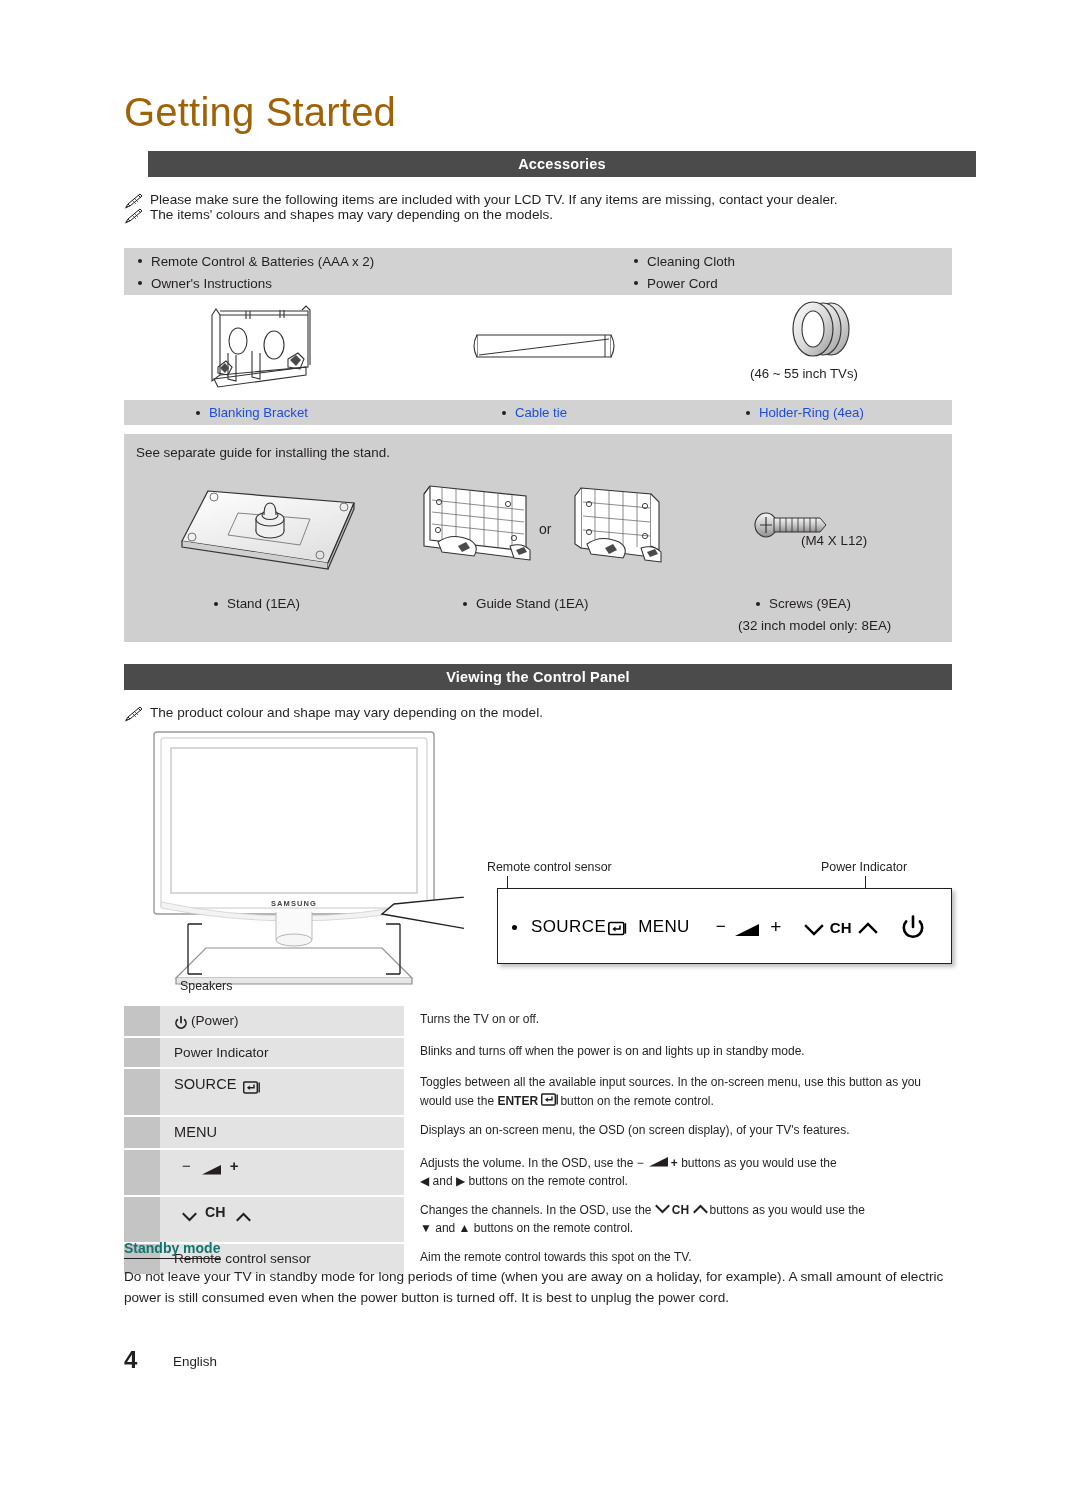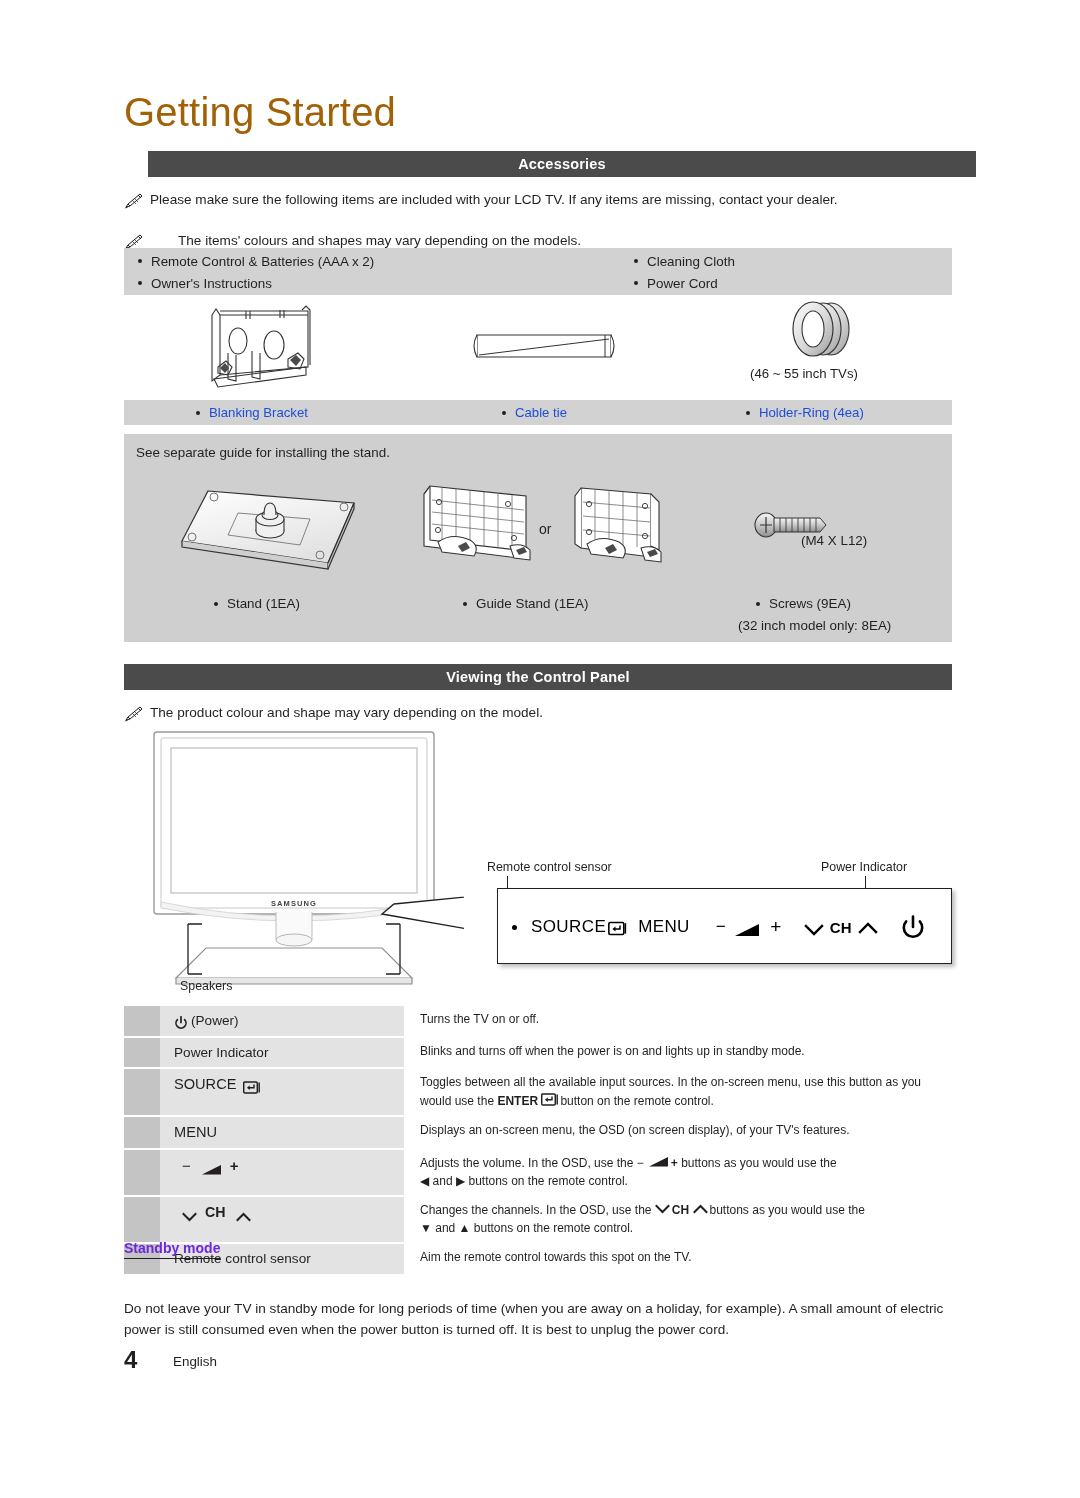--- a/index.html
+++ b/index.html
@@ -55,21 +55,21 @@
     line-height: 1.2;
   }
   .note .pencil {
     width: 20px; height: 16px;
     margin-right: 6px;
     flex: 0 0 auto;
     position: relative;
     top: 1px;
   }
   #note1 { top: 192px; }
-  #note2 { top: 233px; gap: 28px; }
+  #note2 { top: 207px; }
   #note3 { top: 705px; }
 
   
   .gray-band {
     position: absolute;
     left: 124px;
     width: 828px;
     background: #d2d2d2;
   }
   #acc-list-band { top: 248px; height: 47px; }
@@ -228,28 +228,28 @@
   }
   .g-vol {
     display:inline-block; width:19px; height:11px;
     position:relative; top:1px;
   }
   .g-chev { display:inline-block; width:13px;height:9px; position:relative; top:0px;}
 
   
   #standby-title {
     position:absolute; left:124px; top:1240px;
-    font-size: 14px; font-weight:bold; color:#6d28d9;
+    font-size: 14px; font-weight:bold; color:#0f766e;
     border-bottom: 1.4px solid #231f20;
     padding-bottom: 2px;
   }
   #standby-body {
     position:absolute; left:124px; top:1266px;
     width: 836px;
-    font-size: 13.6px; color:#231f20; line-height: 1.55; margin-top: 32px;
+    font-size: 13.6px; color:#231f20; line-height: 1.55;
   }
 
   
   #footer-num {
     position:absolute; left:124px; top:1346px;
     font-size: 24px; font-weight:bold; color:#231f20;
   }
   #footer-lang {
     position:absolute; left:173px; top:1354px;
     font-size: 13.4px; color:#231f20;

